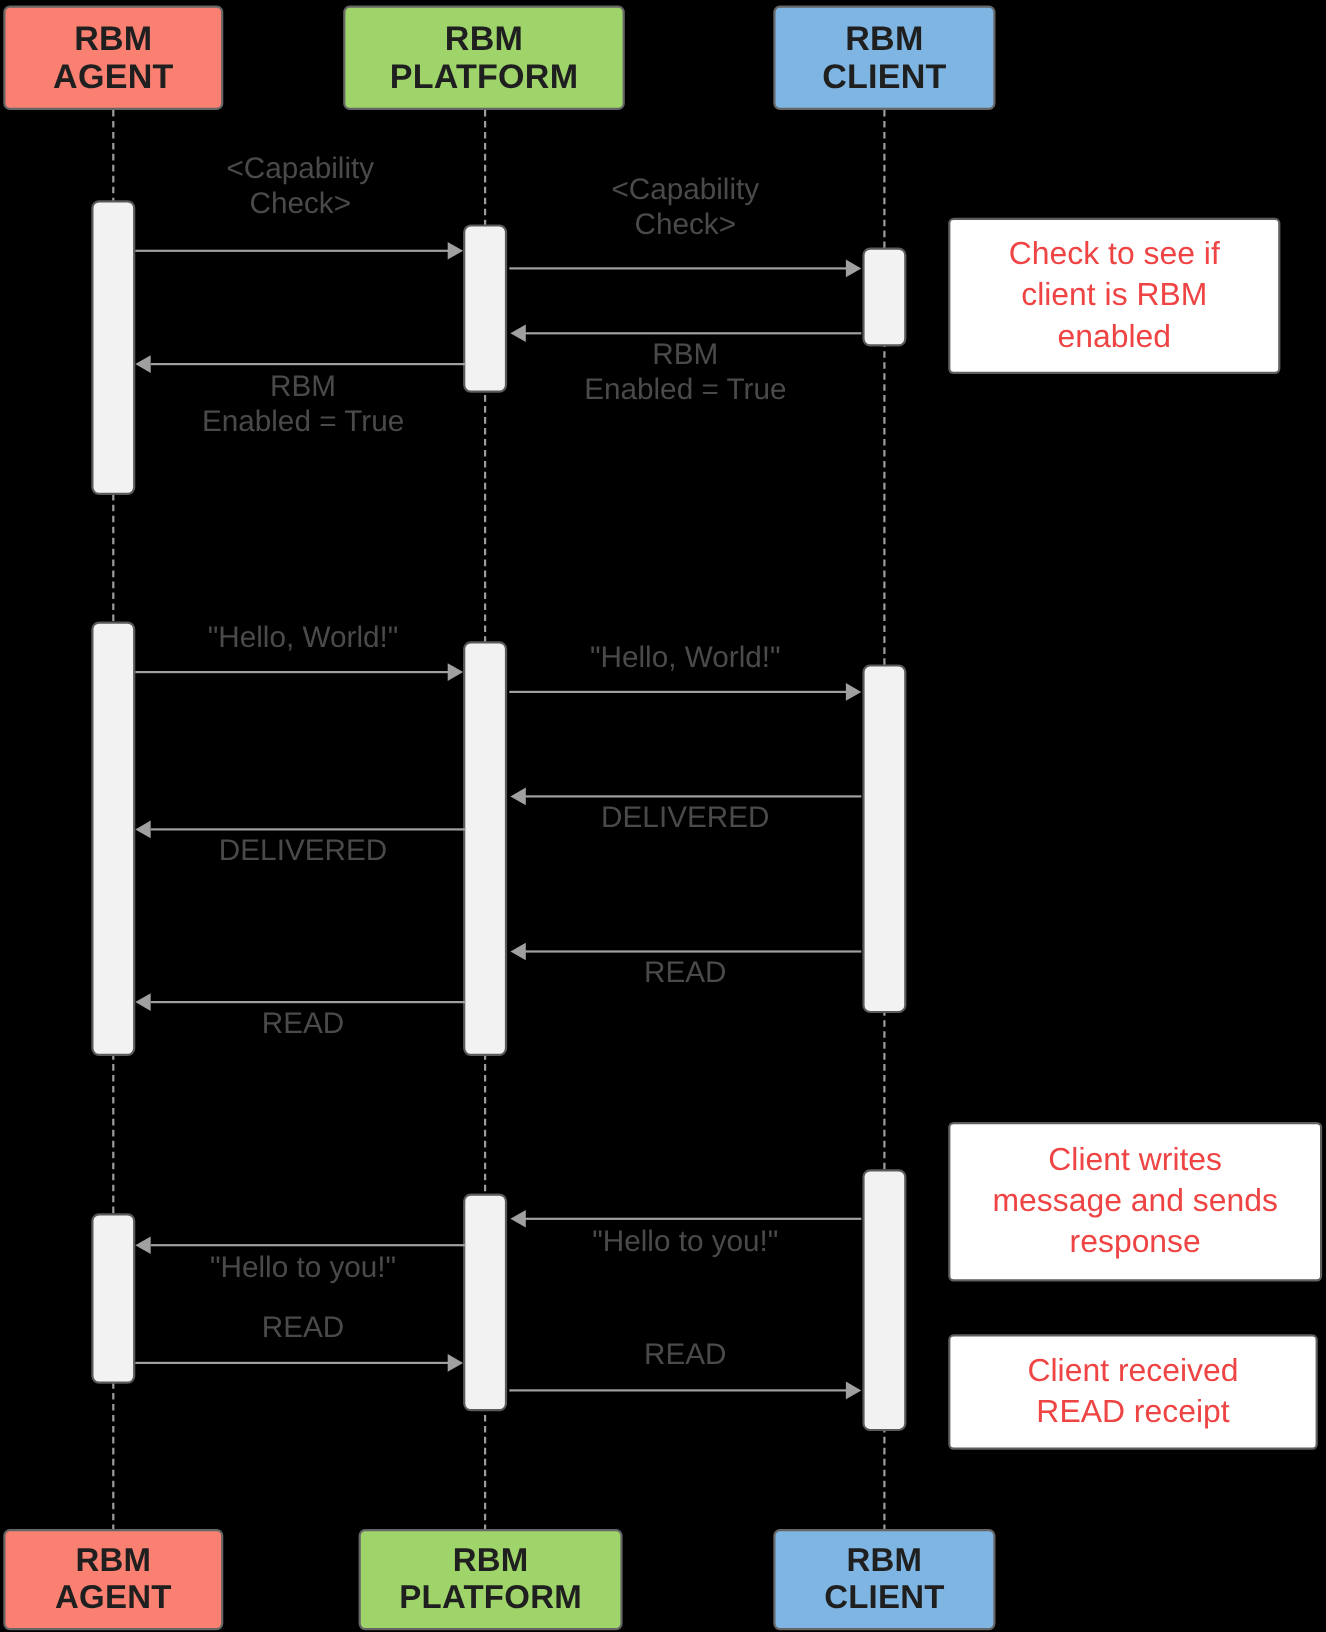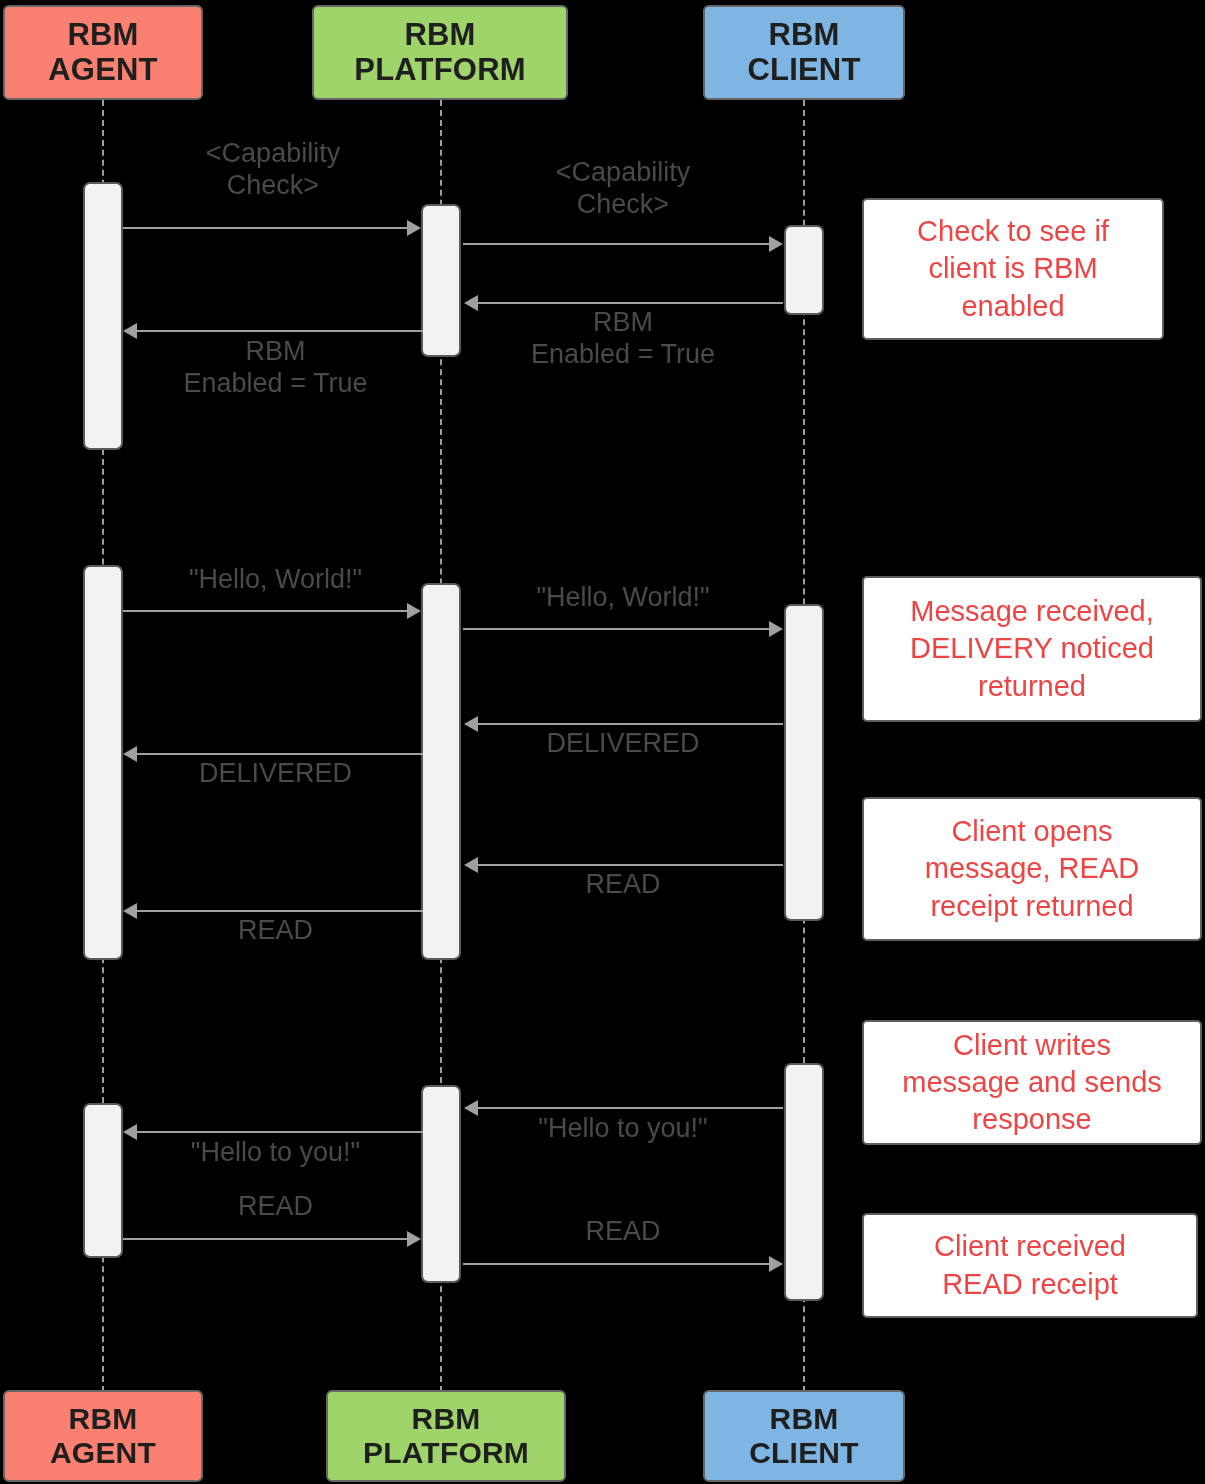--- a/index.html
+++ b/index.html
@@ -204,28 +204,22 @@
   <div class="msg-label" style="left:133px; top:1191px; width:285px;">READ</div>
 
   <div class="msg-line" style="left:463px; top:1263px; width:310px;"></div>
   <div class="arrowhead right" style="left:769px; top:1256px;"></div>
   <div class="msg-label" style="left:478px; top:1216px; width:290px;">READ</div>
 
   <div class="note" style="left:862px; top:198px; width:302px; height:142px;">Check to see if
 client is RBM
 enabled</div>
 
-  <div class="note" style="left:862px; top:576px; width:340px; height:146px;">Message received,
-DELIVERY noticed
-returned</div>
-
-  <div class="note" style="left:862px; top:797px; width:340px; height:144px;">Client opens
-message, READ
-receipt returned</div>
-
-  <div class="note" style="left:862px; top:1020px; width:340px; height:125px;">Client writes
+
+
+  <div class="note" style="left:862px; top:1020px; width:340px; height:145px;">Client writes
 message and sends
 response</div>
 
   <div class="note" style="left:862px; top:1213px; width:336px; height:105px;">Client received
 READ receipt</div>
 
 </div>
 
 </body></html>

